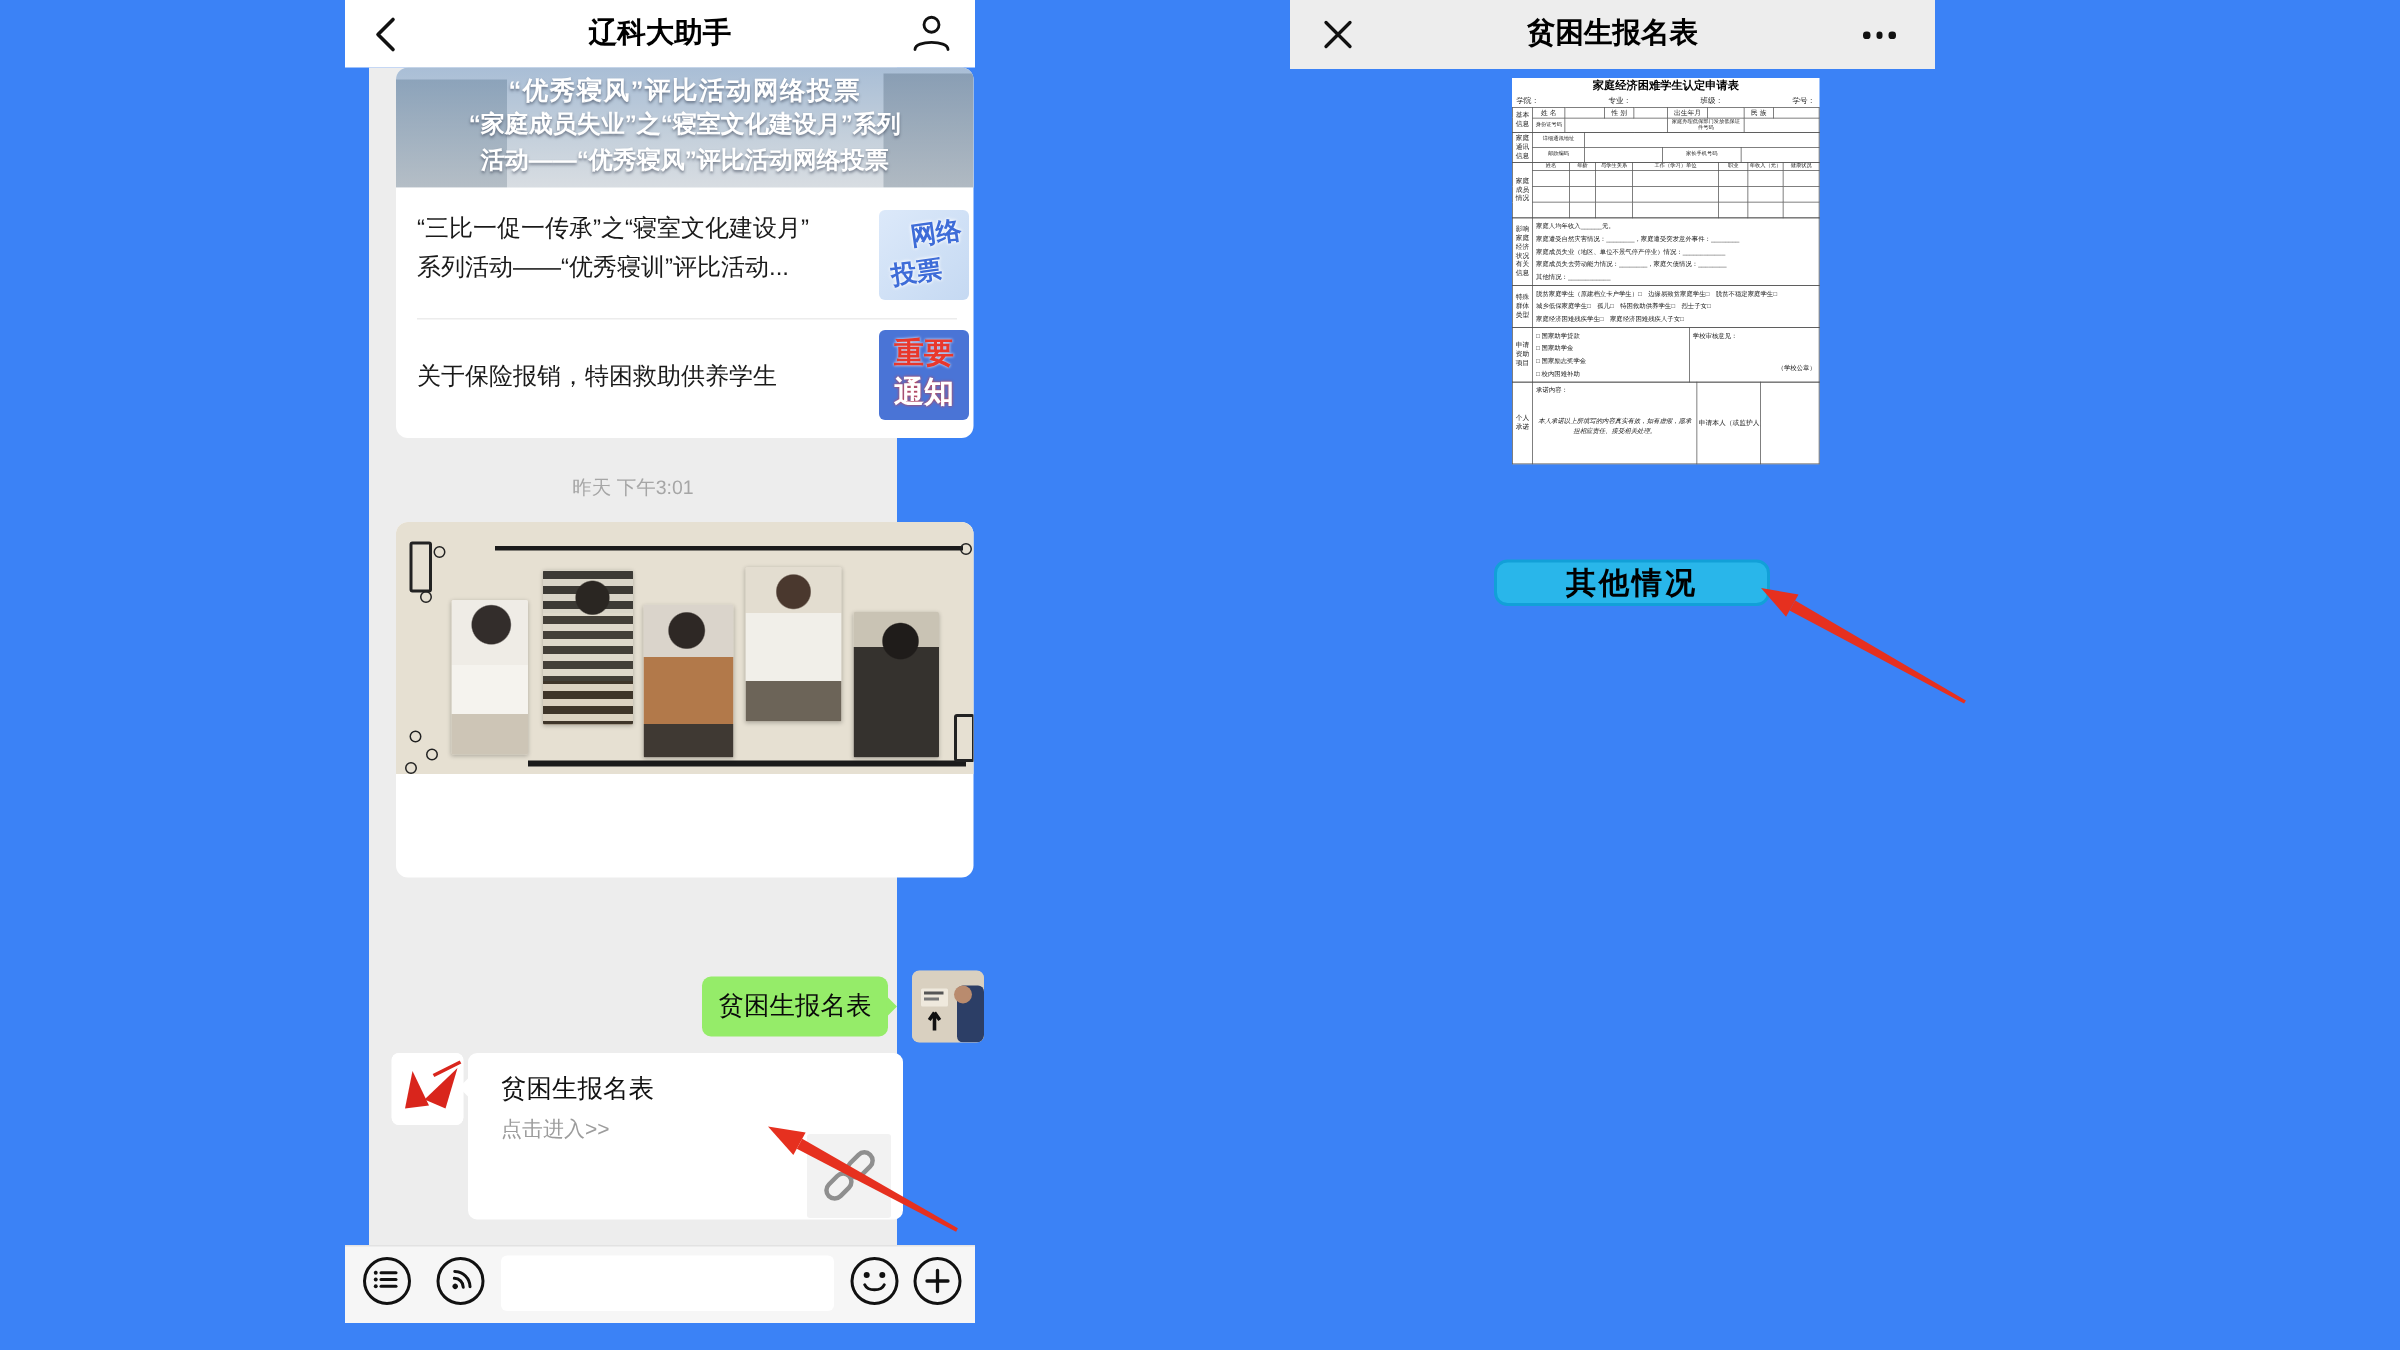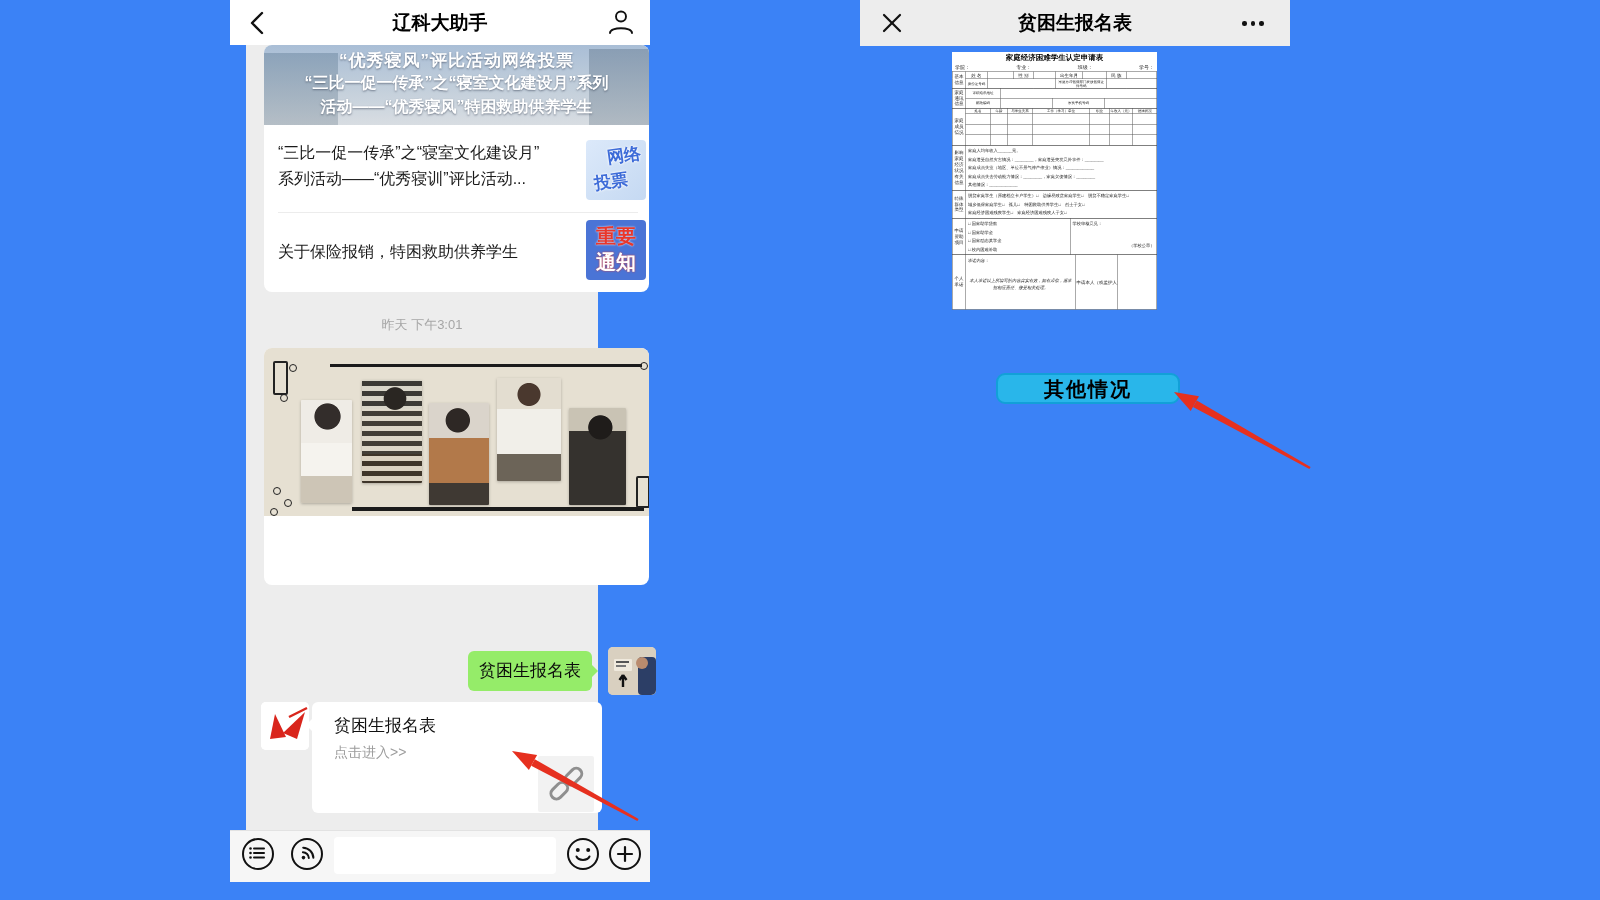--- a/index.html
+++ b/index.html
@@ -82,21 +82,21 @@
   .tb-input{left:104px;top:6px;width:222px;height:37px;background:#fff;border-radius:4px;cursor:text;}
   .tb-icon{top:6px;width:34px;height:34px;cursor:pointer;}
 
   
   .r-header{left:860px;top:0;width:430px;height:46px;background:#ededed;}
   .r-title{left:0;top:0;width:100%;text-align:center;line-height:46px;font-size:19px;font-weight:600;color:#000;}
   .r-close{left:20px;top:11px;width:24px;height:24px;cursor:pointer;}
   .r-more{right:18px;top:21px;width:30px;height:5px;display:flex;gap:4px;cursor:pointer;}
   .r-more i{width:4.5px;height:4.5px;border-radius:50%;background:#111;}
 
-  .form-wrap{left:952px;top:52px;width:189px;height:289px;}
+  .form-wrap{left:1008px;top:52px;width:189px;height:289px;}
   .form-inner{width:410px;transform:scale(.5);transform-origin:0 0;background:#fff;color:#222;}
   .f-title{text-align:center;font-size:15px;font-weight:700;line-height:22px;color:#000;}
   .f-head{display:flex;justify-content:space-between;padding:0 6px;font-size:10px;line-height:18px;}
   .ft{width:100%;border-collapse:collapse;table-layout:fixed;margin-top:-1px;}
   .ft td{border:1px solid #555;font-size:9px;line-height:1.2;padding:1px 2px;text-align:center;overflow:hidden;white-space:nowrap;}
   .ft .sec{width:24px;white-space:normal;font-size:9px;line-height:1.3;padding:2px 1px;}
   .ft .tiny{font-size:7px;white-space:normal;line-height:1.15;}
   .ft .txt{text-align:left;white-space:normal;font-size:8.5px;line-height:17px;padding:2px 4px;}
   .ft .bk{background:#fff;}
   .seal{text-align:right;font-size:8.5px;padding-top:26px;}
@@ -128,22 +128,22 @@
     </div>
   </div>
 
   <div class="abs chat">
 
     <div class="abs card1">
       <div class="abs hero">
         <div class="bld-l"></div>
         <div class="bld-r"></div>
         <div class="hero-t h1">“优秀寝风”评比活动网络投票</div>
-        <div class="hero-t h2">“三比一促一传承”之“寝室文化建设月”系列</div>
-        <div class="hero-t h3">活动——“优秀寝风”特困救助供养学生</div>
+        <div class="hero-t h2">“家庭成员失业”之“寝室文化建设月”系列</div>
+        <div class="hero-t h3">活动——“优秀寝风”评比活动网络投票</div>
       </div>
 
       <div class="abs a-row a-row1">
         <div class="a-title" style="top:41px;">系列活动——“优秀寝训”评比活动...</div>
         <div class="a-title" style="top:15px;">“三比一促一传承”之“寝室文化建设月”</div>
         <div class="a-thumb thumb-vote" style="top:15px;">
           <span class="t1">网络</span>
           <span class="t2">投票</span>
         </div>
       </div>

